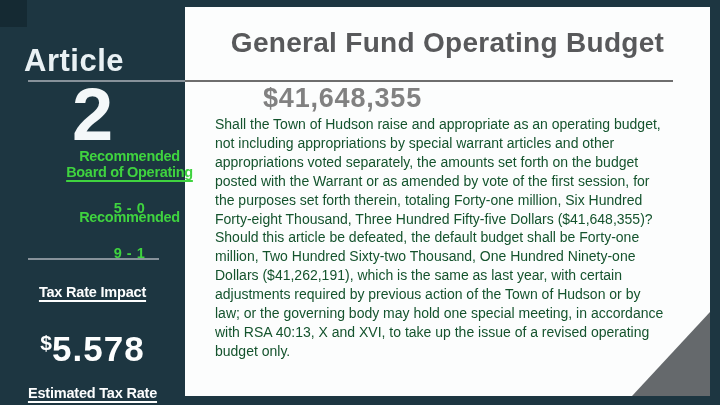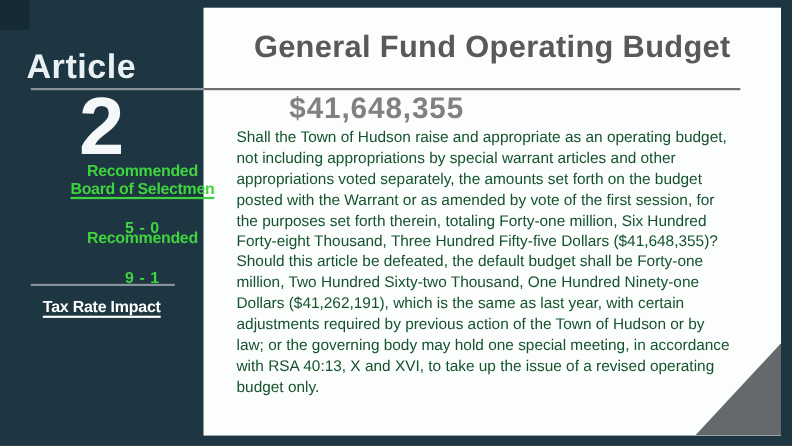--- a/index.html
+++ b/index.html
@@ -26,21 +26,21 @@
   .rec-block{position:absolute;left:0;width:171px;text-align:center;color:#3fd33f;
     font-weight:bold;font-size:14.5px;line-height:16px;letter-spacing:-0.3px;padding-left:44px;}
   .rec-block .rec-name{text-decoration:underline;text-decoration-thickness:2px;text-underline-offset:3px;}
   .rec-block .rec-vote{margin-top:20px;letter-spacing:0.5px;}
   .rec-1{top:148px;}
   .rec-2{top:209px;}
   .side-sep{position:absolute;left:28px;top:258px;width:131px;height:2px;background:#87929a;}
   .money-block{position:absolute;left:0;width:185px;text-align:center;color:#fdfefe;}
   .money-line{font-size:35px;line-height:32px;font-weight:bold;letter-spacing:1px;}
   .money-line .cur{font-size:21px;vertical-align:11px;letter-spacing:0;}
-  .money-label{margin-top:8px;font-size:14.5px;font-weight:bold;letter-spacing:-0.2px;
+  .money-label{margin-top:20px;font-size:14.5px;font-weight:bold;letter-spacing:-0.2px;
     text-decoration:underline;text-decoration-thickness:2px;text-underline-offset:3px;}
   .money-impact{top:264px;}
   .money-estimated{top:327px;}
 
   
   .panel-title{position:absolute;top:20px;left:0;width:100%;text-align:center;
     font-size:28px;font-weight:bold;color:#58595b;letter-spacing:0.3px;}
   .panel-amount{position:absolute;top:76px;left:30px;
     font-size:27px;font-weight:bold;color:#818181;letter-spacing:0.8px;margin-left:48px;}
   .panel-body{position:absolute;top:108px;left:30px;width:492px;
@@ -75,30 +75,34 @@
   </div>
 
   <div class="hrule"></div>
 
   <div class="sidebar">
     <div class="article-label">Article</div>
     <div class="article-number">2</div>
 
     <div class="rec-block rec-1">
       <div class="rec-label">Recommended</div>
-      <div class="rec-name">Board of Selectmen</div>
+      <div class="rec-name">Board of Operating</div>
       <div class="rec-vote">5 - 0</div>
     </div>
 
     <div class="rec-block rec-2">
       <div class="rec-label">Recommended</div>
       <div class="rec-vote">9 - 1</div>
     </div>
 
     <div class="side-sep"></div>
 
     <div class="money-block money-impact">
       <div class="money-label">Tax Rate Impact</div>
     </div>
 
+    <div class="money-block money-estimated">
+      <div class="money-line"><span class="cur">$</span><span>5.578</span></div>
+      <div class="money-label">Estimated Tax Rate</div>
+    </div>
   </div>
 
 </div>
 
 </body></html>

